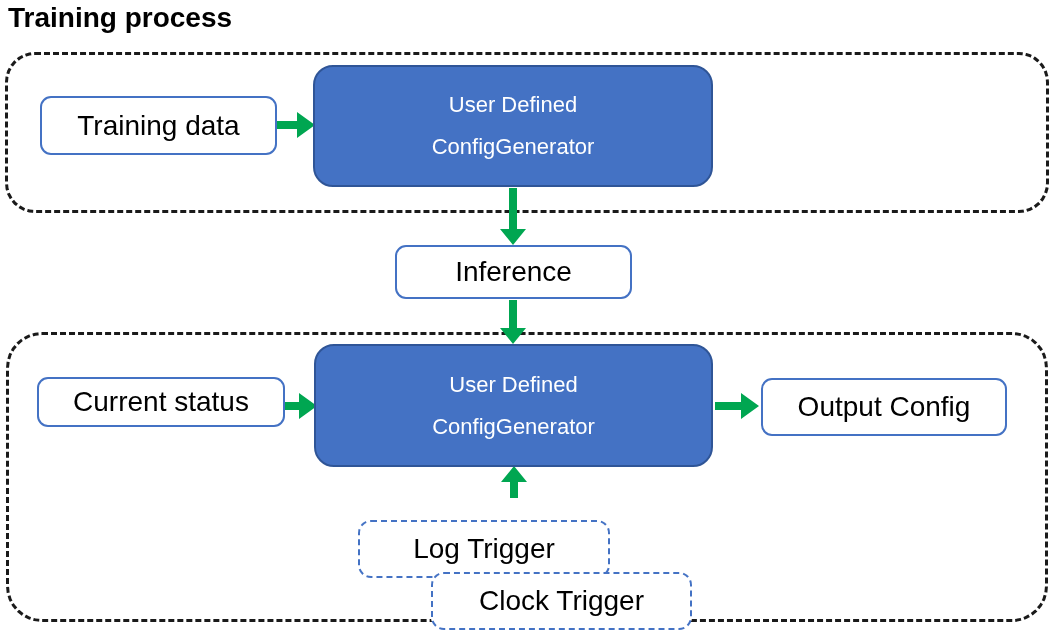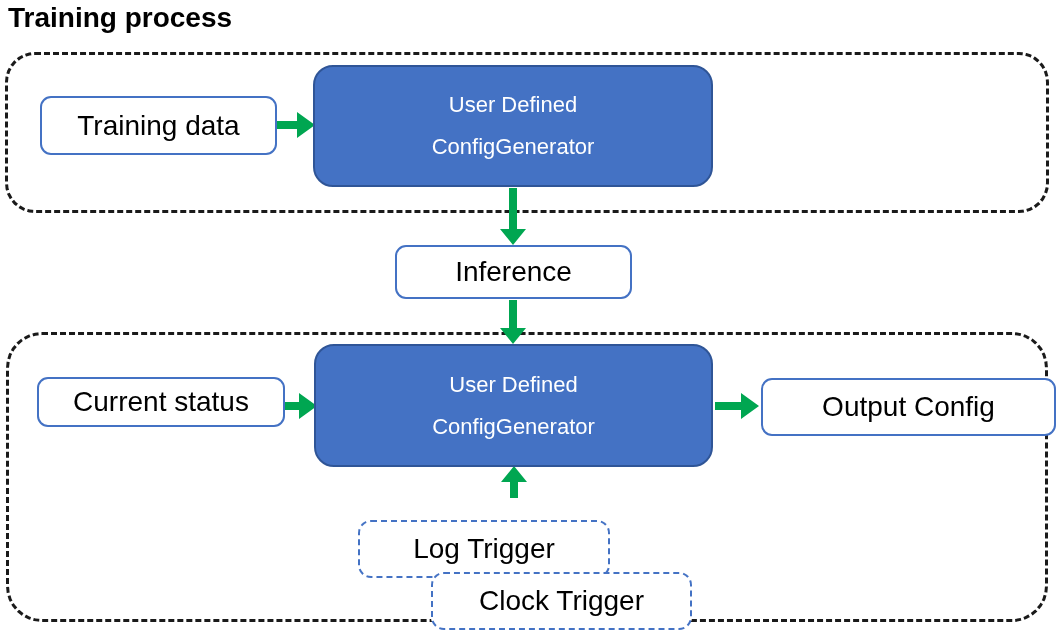--- a/index.html
+++ b/index.html
@@ -42,21 +42,21 @@
   }
   .trigger{border-style:dashed;border-width:2.5px;border-radius:13px;}
   .arrow{position:absolute;display:block;}
   .arrow polygon{fill:var(--arrow);}
   
   .n-training-data{left:40px;top:96px;width:237px;height:59px;}
   .p-training{left:313px;top:65px;width:400px;height:122px;}
   .n-checkpoint{left:395px;top:245px;width:237px;height:54px;}
   .n-current-status{left:29px;top:377px;width:248px;height:50px;margin-left:8px;}
   .p-inference{left:314px;top:344px;width:399px;height:123px;}
-  .n-output-config{left:761px;top:378px;width:295px;height:58px;}
+  .n-output-config{left:761px;top:378px;width:246px;height:58px;}
   .n-log-trigger{left:358px;top:520px;width:252px;height:58px;}
   .n-clock-trigger{left:431px;top:572px;width:261px;height:58px;}
   .lbl-training{left:8px;top:2px;font-weight:bold;}
   .lbl-inference{left:19px;top:286px;}
 </style>
 </head>
 <body>
 
 <div class="stage">
 

